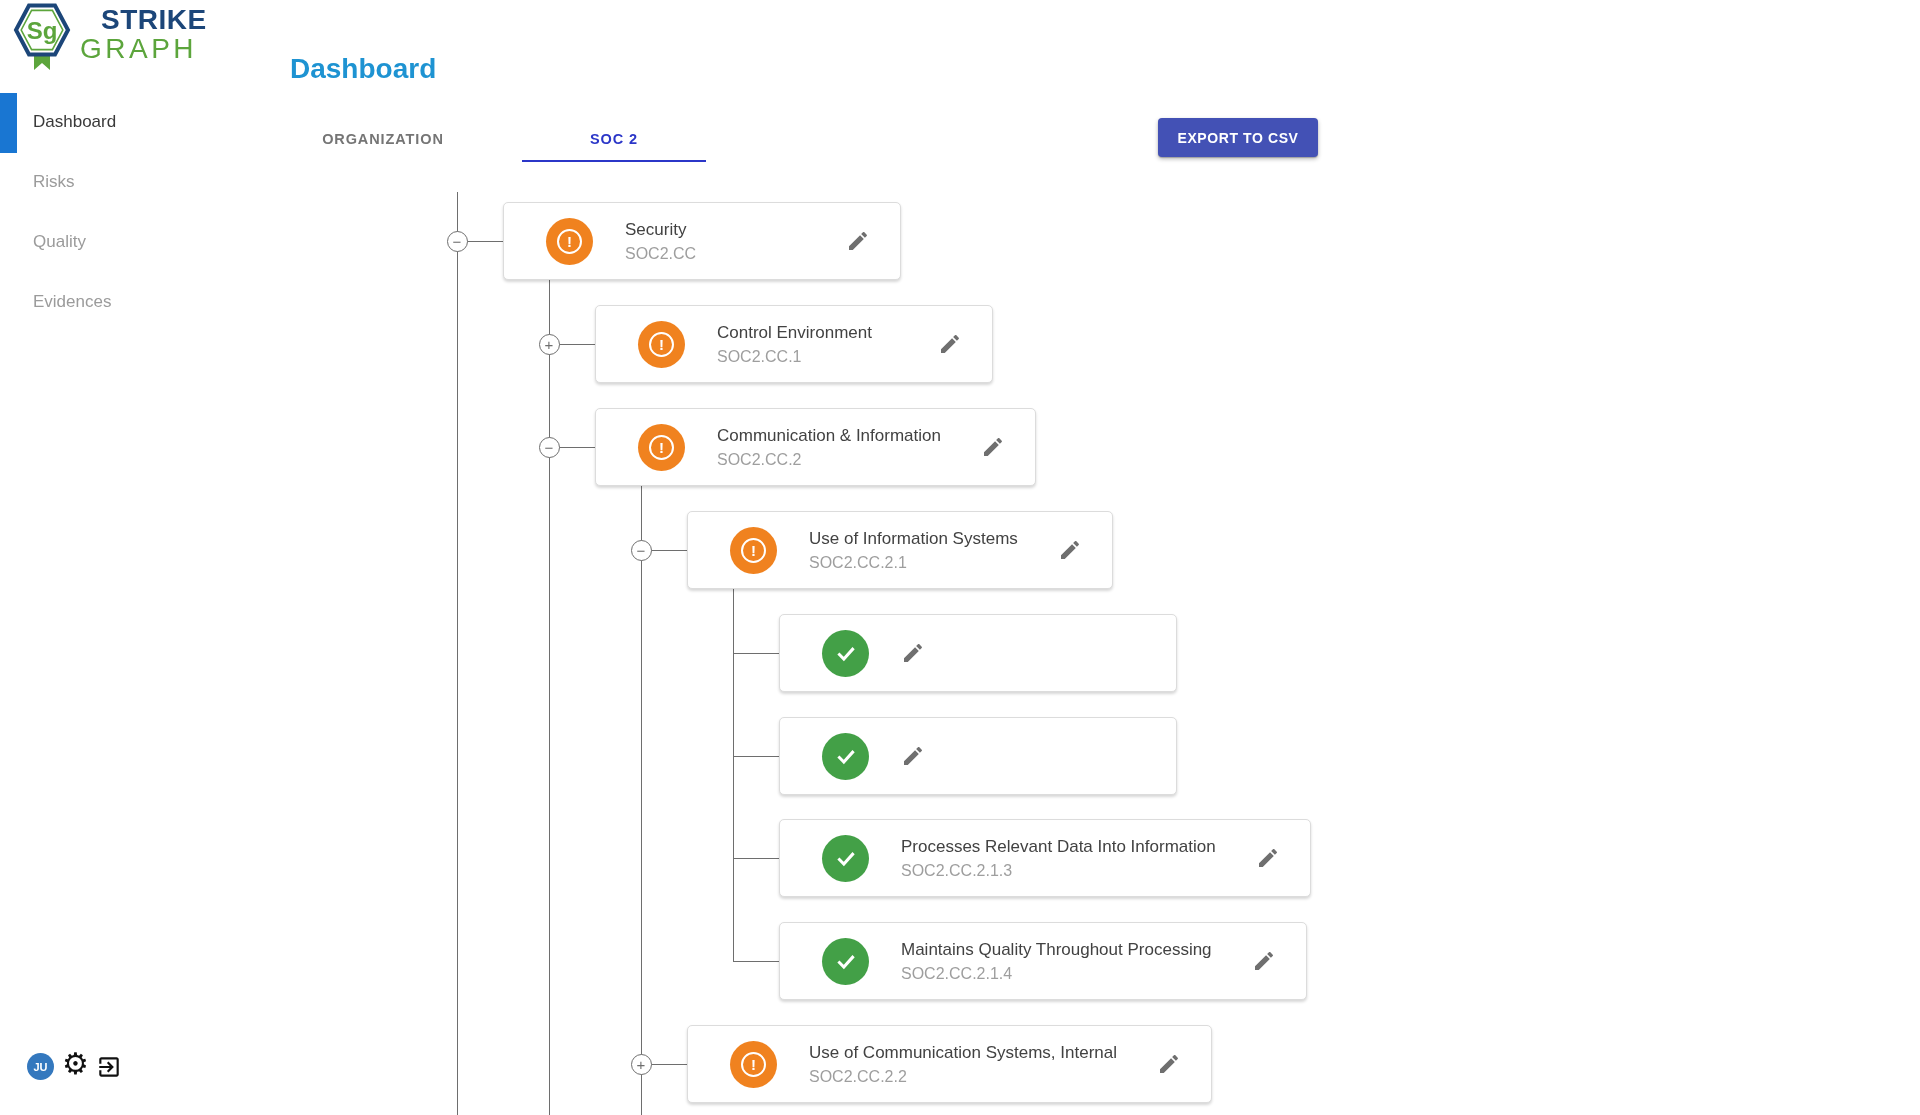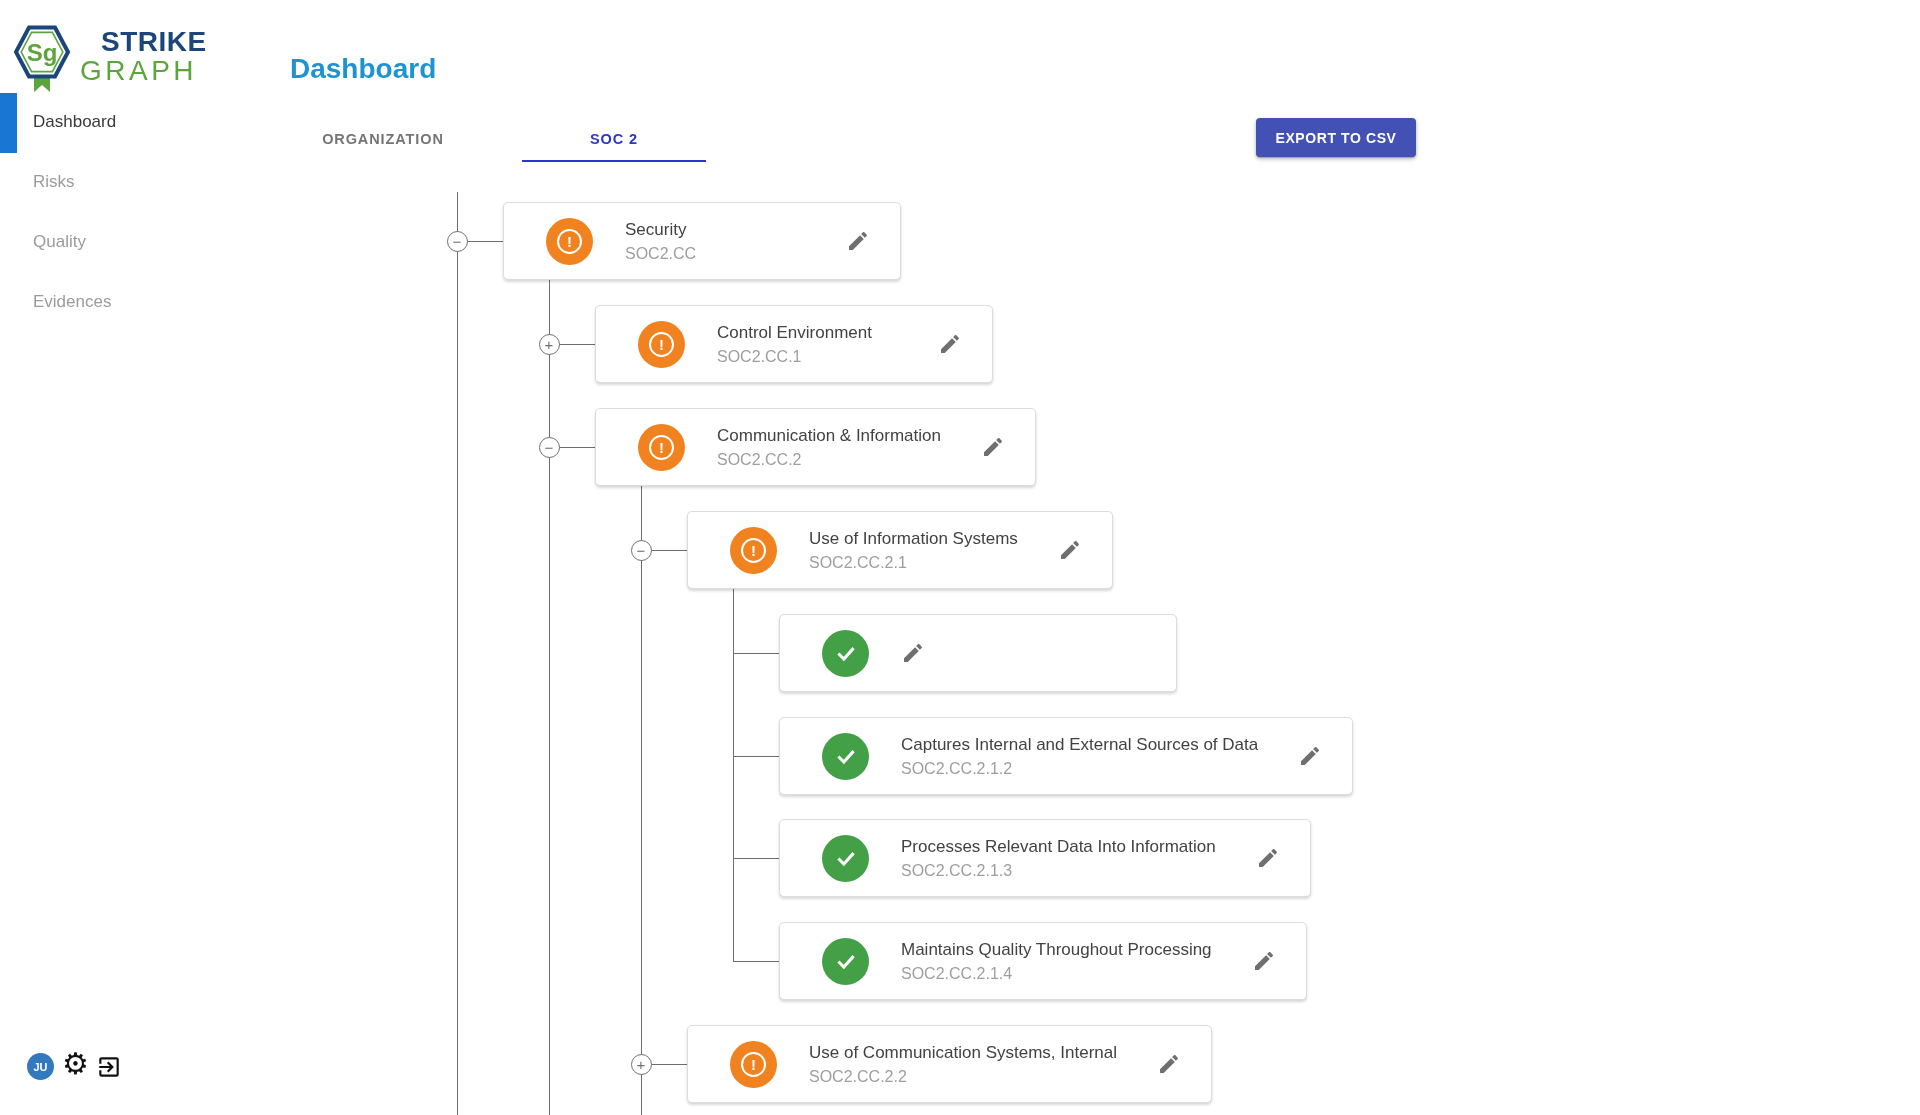--- a/index.html
+++ b/index.html
@@ -1,21 +1,21 @@
 <!DOCTYPE html>
 <html><head>
 <meta charset="utf-8">
 <style>
   * { margin:0; padding:0; box-sizing:border-box; }
   html,body { width:1920px; height:1115px; overflow:hidden; background:#ffffff;
               font-family:"Liberation Sans", sans-serif; }
   #app { position:relative; width:1920px; height:1115px; background:#fff; }
 
   
-  #logo { position:absolute; left:13px; top:24px; width:260px; height:70px; }
+  #logo { position:absolute; left:13px; top:2px; width:260px; height:70px; }
   #logo svg { position:absolute; left:0; top:0; }
   .wordmark { position:absolute; left:67px; top:4px; line-height:1; }
   .wordmark .w1 { font-size:28px; font-weight:800; color:#1C4679; letter-spacing:.5px;margin-left:21px; }
   .wordmark .w2 { font-size:28px; font-weight:400; color:#5CA53C; letter-spacing:3.5px; margin-top:1px; }
 
   
   #sidebar { position:absolute; left:0; top:92px; width:230px; }
   .nav-item { position:relative; height:60px; display:flex; align-items:center;
               padding-left:33px; font-size:17px; color:#9b9b9b; cursor:pointer; }
   .nav-item.active { color:#3a3a3a; }
@@ -26,21 +26,21 @@
 
   
   #tabs { position:absolute; left:291px; top:116px; height:46px; display:flex;gap:47px; }
   .tab { width:184px; height:46px; display:flex; align-items:center; justify-content:center;
          font-size:14.5px; font-weight:700; letter-spacing:.9px; color:#757575;
          position:relative; cursor:pointer; }
   .tab.active { color:#2B36C8; }
   .tab.active .underline { position:absolute; left:0; bottom:0; width:100%; height:2px; background:#2B36C8; }
 
   
-  #export-btn { position:absolute; left:1256px; top:118px; width:160px; height:39px;
+  #export-btn { position:absolute; left:1158px; top:118px; width:160px; height:39px;
                 background:#4351B5; color:#fff; border:none; border-radius:4px;
                 font-family:"Liberation Sans",sans-serif; font-size:14px; font-weight:700;
                 letter-spacing:.6px; cursor:pointer;
                 box-shadow:0 2px 4px rgba(0,0,0,.28), 0 1px 1px rgba(0,0,0,.2); }
 
   
   #tree { position:absolute; left:0; top:0; width:1920px; height:1115px; }
   .vline { position:absolute; width:1px; background:#6e6e6e; }
   .hline { position:absolute; height:1px; background:#6e6e6e; }
   .toggle { position:absolute; width:21px; height:21px; border-radius:50%;
@@ -176,24 +176,20 @@
           <path fill="#6f6f6f" d="M3 17.25V21h3.75L17.81 9.94l-3.75-3.75L3 17.25zM20.71 7.04c.39-.39.39-1.02 0-1.41l-2.34-2.34c-.39-.39-1.02-.39-1.41 0l-1.83 1.83 3.75 3.75 1.83-1.83z"></path>
         </svg>
       </div>
       <div class="hline" style="left: 733px; top: 756px; width: 46px;"></div>
       <div class="card" style="left: 779px; top: 717px;">
         <div class="status" style="background: rgb(67, 160, 71);">
           <svg width="26" height="26" viewBox="0 0 24 24">
             <polyline points="5,12.5 10,17.5 19,7.5" fill="none" stroke="#fff" stroke-width="2.8"></polyline>
           </svg>
         </div>
-        <div class="txt">
-          <div class="node-title">Captures Internal and External Sources of Data</div>
-          <div class="node-code">SOC2.CC.2.1.2</div>
-        </div>
         <svg class="pencil" viewBox="0 0 24 24">
           <path fill="#6f6f6f" d="M3 17.25V21h3.75L17.81 9.94l-3.75-3.75L3 17.25zM20.71 7.04c.39-.39.39-1.02 0-1.41l-2.34-2.34c-.39-.39-1.02-.39-1.41 0l-1.83 1.83 3.75 3.75 1.83-1.83z"></path>
         </svg>
       </div>
       <div class="hline" style="left: 733px; top: 858px; width: 46px;"></div>
       <div class="card" style="left: 779px; top: 819px;">
         <div class="status" style="background: rgb(67, 160, 71);">
           <svg width="26" height="26" viewBox="0 0 24 24">
             <polyline points="5,12.5 10,17.5 19,7.5" fill="none" stroke="#fff" stroke-width="2.8"></polyline>
           </svg>

